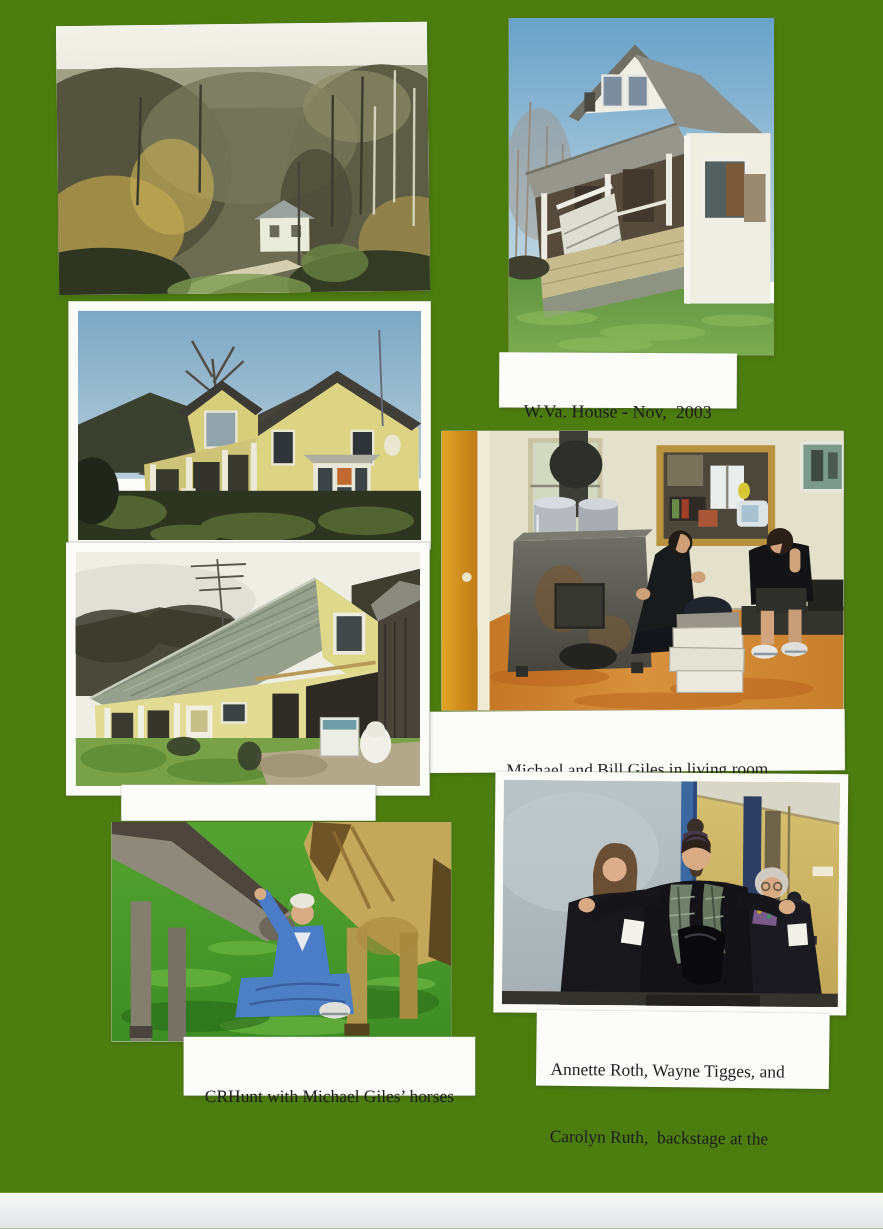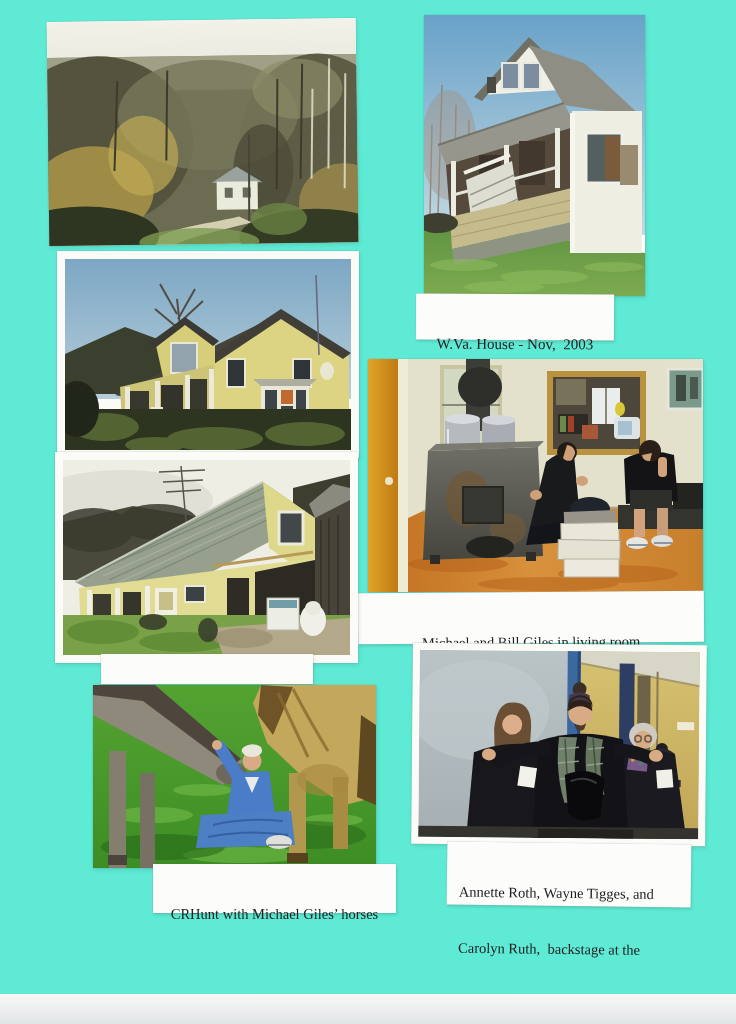--- a/index.html
+++ b/index.html
@@ -1,19 +1,19 @@
 <!DOCTYPE html>
 <html><head>
 <meta charset="utf-8">
 <style>
   html,body{margin:0;padding:0;}
   .page{
     position:relative;
     width:736px;height:1024px;
-    background:#5eead4;
+    background:#4d7c0f;
     overflow:hidden;
     font-family:"Liberation Serif", serif;
   }
   .photo{
     position:absolute;
     box-shadow:0 0 1px rgba(100,100,100,.55), 1px 2px 4px rgba(0,0,0,.10);
     background:#fff;
   }
   .photo svg{display:block;}
   .print{background:#fbfbf8;}

